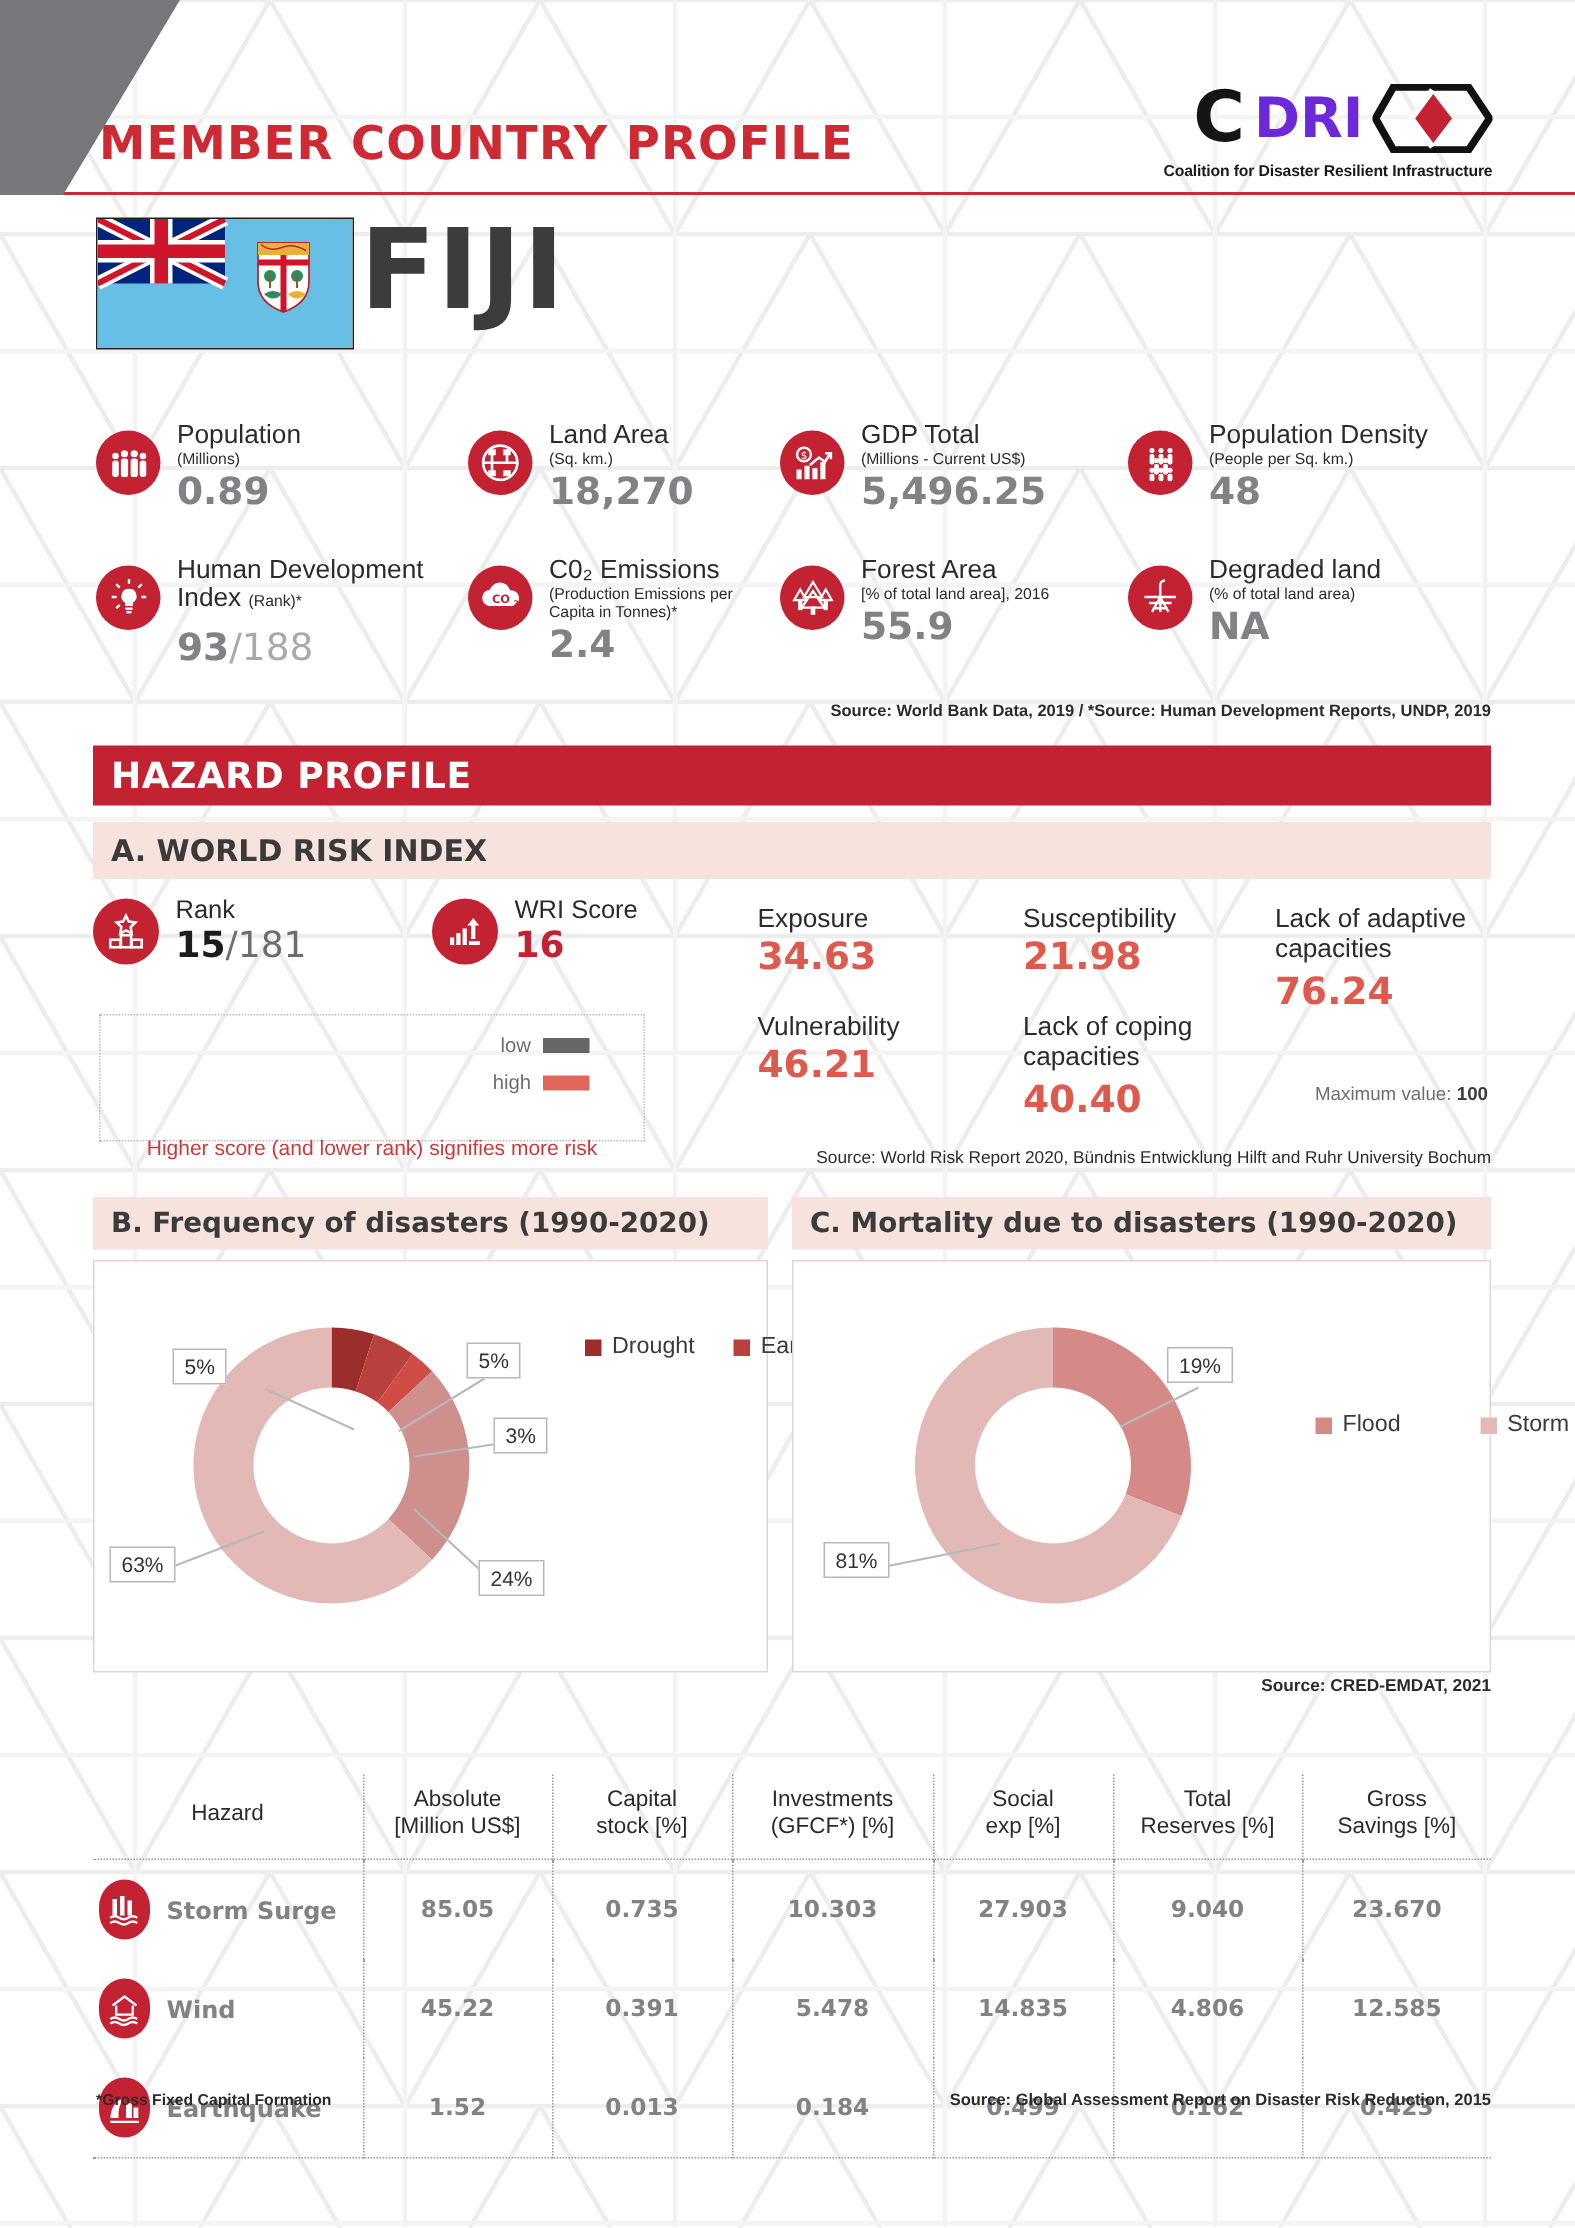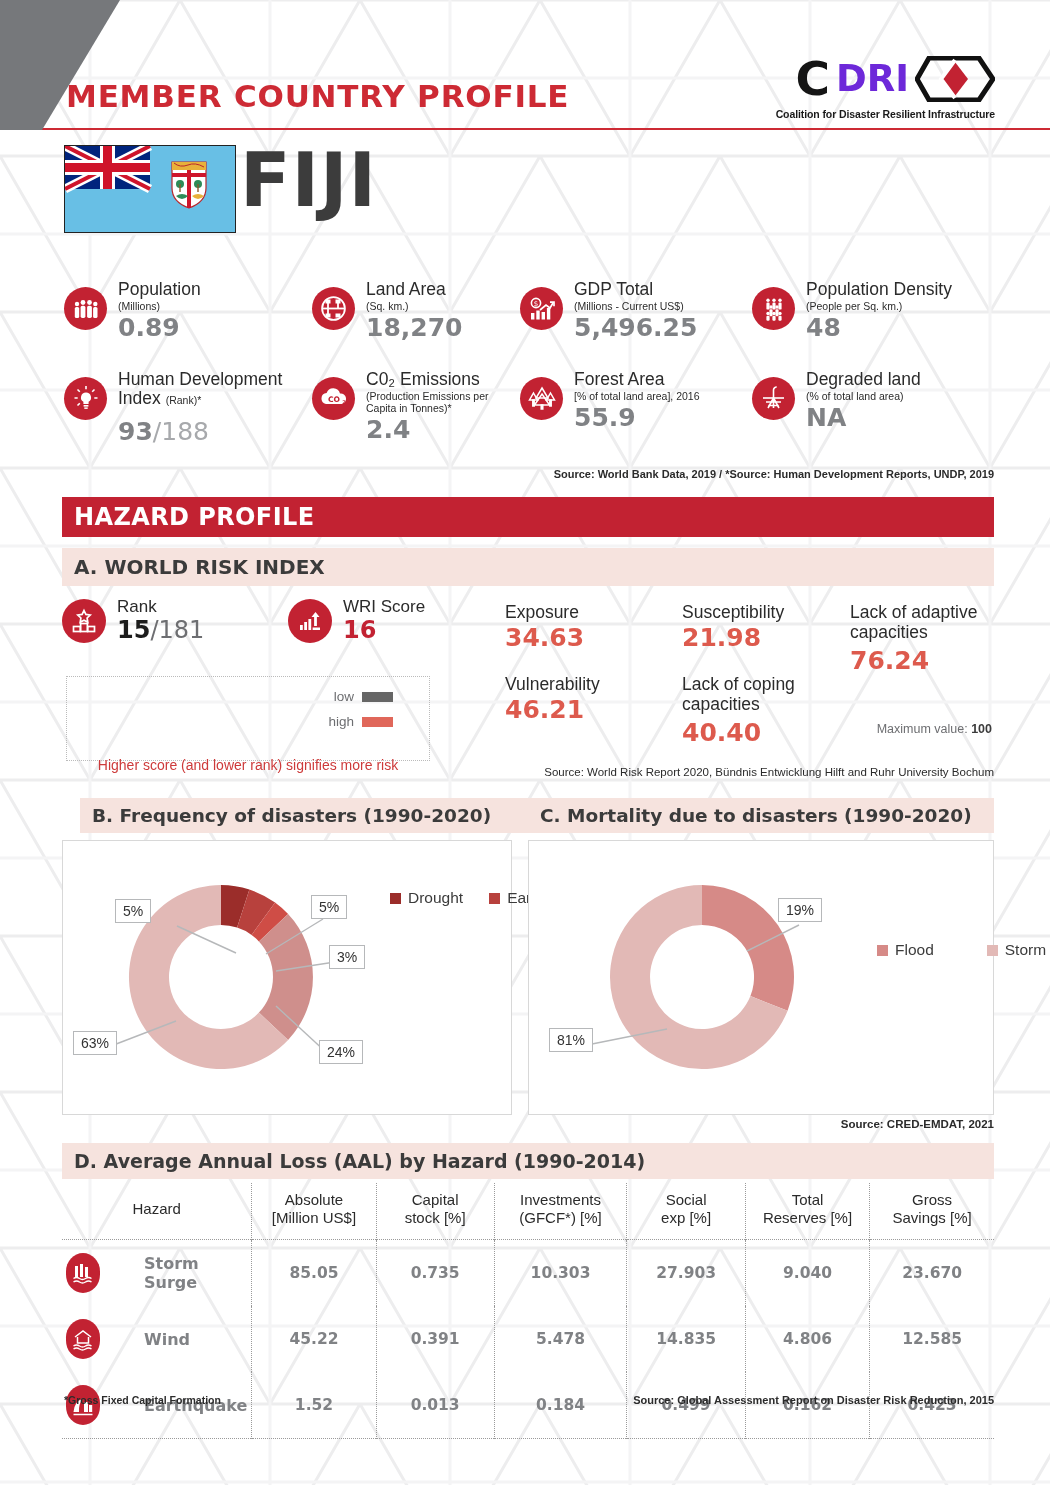--- a/index.html
+++ b/index.html
@@ -81,21 +81,21 @@
     display: flex; align-items: center; padding-left: 12px;
     font-size: 24px; font-weight: 800; letter-spacing: 0.4px;
     font-family: "DejaVu Sans", sans-serif;
   }
   .sec-head {
     position: absolute; background: #f6e3de; color: #3b3b3b;
     display: flex; align-items: center; padding-left: 12px;
     font-size: 20px; font-weight: 800; font-family: "DejaVu Sans", sans-serif;
   }
   #sec-a { left: 62px; top: 548px; width: 932px; height: 38px; }
-  #sec-b { left: 62px; top: 798px; width: 450px; height: 35px; font-size: 18.5px; margin-left: 18px; }
+  #sec-b { left: 62px; top: 798px; width: 450px; height: 35px; font-size: 18.5px; }
   #sec-c { left: 528px; top: 798px; width: 466px; height: 35px; font-size: 18.5px; }
   #sec-d { left: 62px; top: 1143px; width: 932px; height: 36px; font-size: 19px; }
 
   
   .wri { position: absolute; left: 62px; top: 598px; width: 932px; }
   .wri-ico-item { display: flex; align-items: flex-end; gap: 11px; position: absolute; }
   .wri-ico {
     width: 44px; height: 44px; border-radius: 50%; background: #c22232;
     display: flex; align-items: center; justify-content: center; flex: 0 0 44px;
   }
@@ -157,21 +157,21 @@
     font-family: "DejaVu Sans", sans-serif;
   }
   table.aal-tbl td.hz {
     text-align: left; padding-left: 4px;
   }
   .hzcell { display: flex; align-items: center; gap: 11px; }
   .hz-ico {
     width: 34px; height: 40px; border-radius: 50%/46%; background: #c22232;
     flex: 0 0 34px; display: flex; align-items: center; justify-content: center;
   }
-  .hz-name { font-size: 16px; font-weight: 700; color: #808285; font-family: "DejaVu Sans", sans-serif; margin-left: 33px; }
+  .hz-name { font-size: 16px; font-weight: 700; color: #808285; font-family: "DejaVu Sans", sans-serif; }
   table.aal-tbl tr.last { border-bottom: 1.5px dotted #9a9a9a; }
   .foot-left { position: absolute; left: 64px; top: 1394px; font-size: 10.5px; color: #2b2b2b; font-weight: 700; }
   .foot-right { position: absolute; right: 56px; top: 1394px; font-size: 11px; color: #2b2b2b; font-weight: 600; }
 </style>
 </head>
 <body>
 
 <svg class="bg-pattern" width="1050" height="1485">
   <defs>
     <pattern id="tri" width="180" height="156" patternUnits="userSpaceOnUse">
@@ -546,21 +546,20 @@
       </div>
       <div class="cl-item">
         <span class="cl-sw" style="background:#e2b9b6"></span>
         <span class="cl-lbl">Storm</span>
       </div>
     </div>
   </div>
 
   <div class="src-chart">Source: CRED-EMDAT, 2021</div>
 
-  <div class="sec-head" id="sec-d">D. Average Annual Loss (AAL) by Hazard (1990-2014)</div>
 
   <div class="aal">
     <table class="aal-tbl">
       <tbody>
           <tr class="hdr">
         <th style="width:180px">Hazard</th>
         <th style="width:126px; white-space:pre-line">Absolute
 [Million US$]</th>
         <th style="width:120px; white-space:pre-line">Capital
 stock [%]</th>

